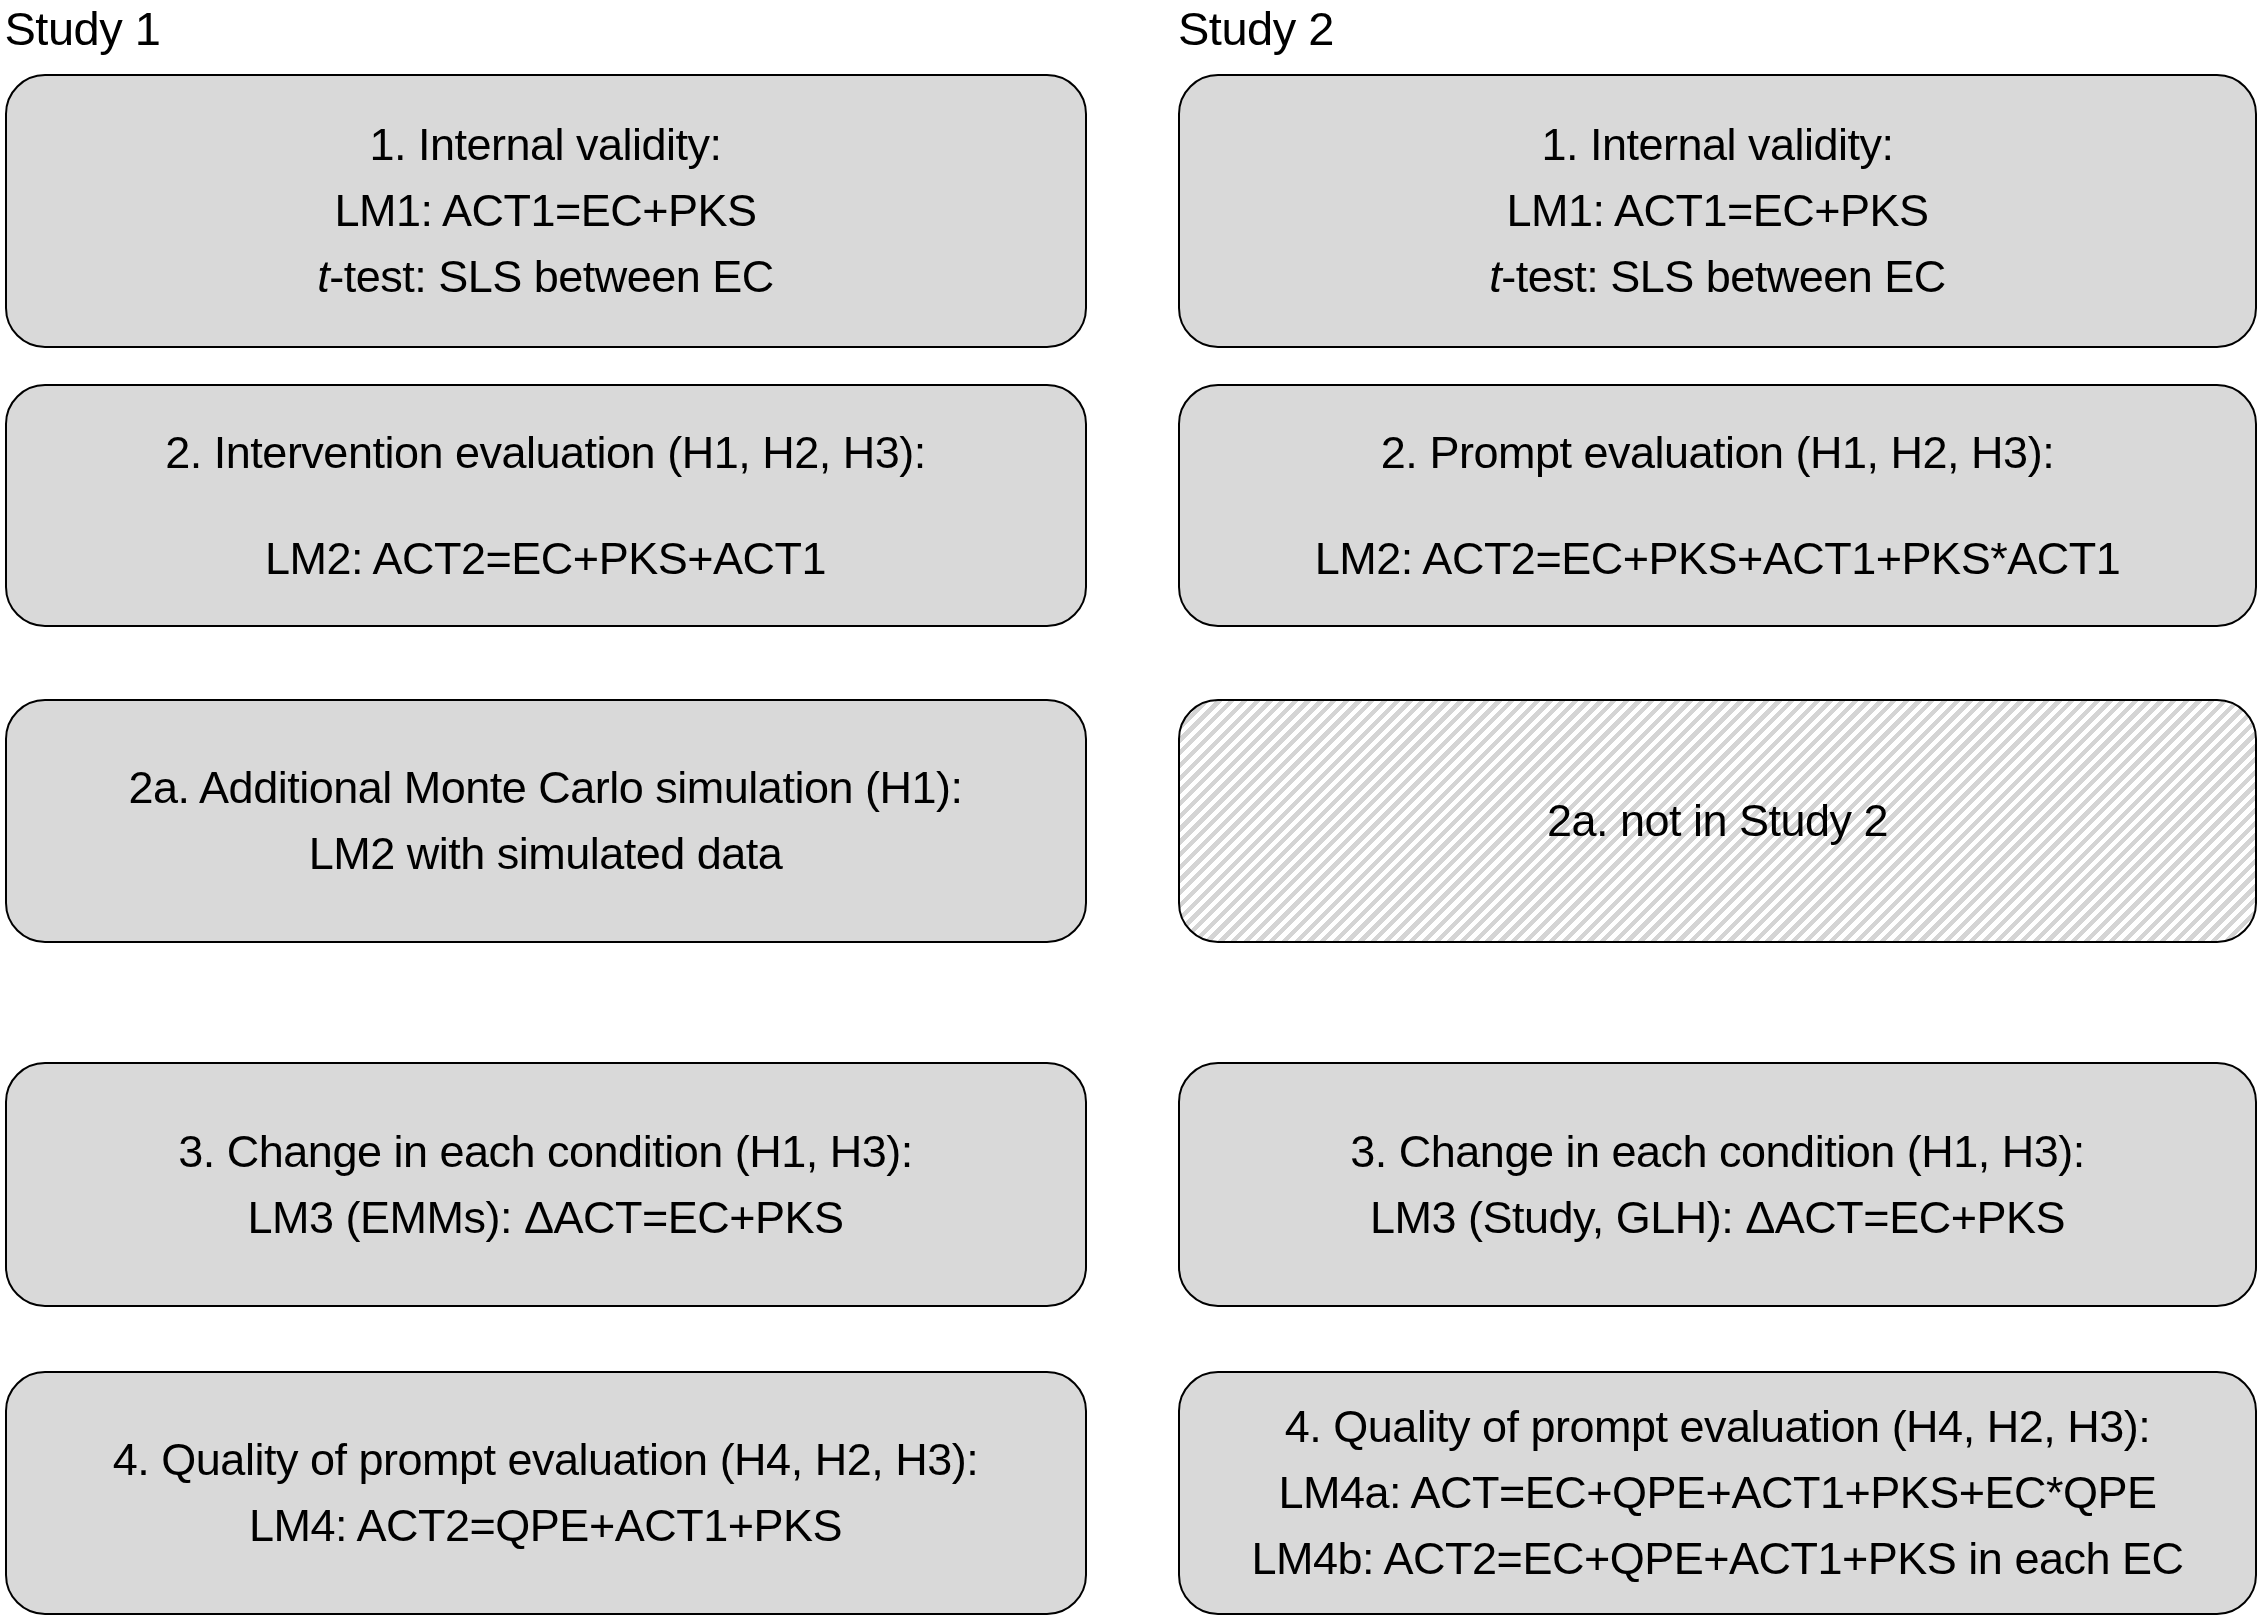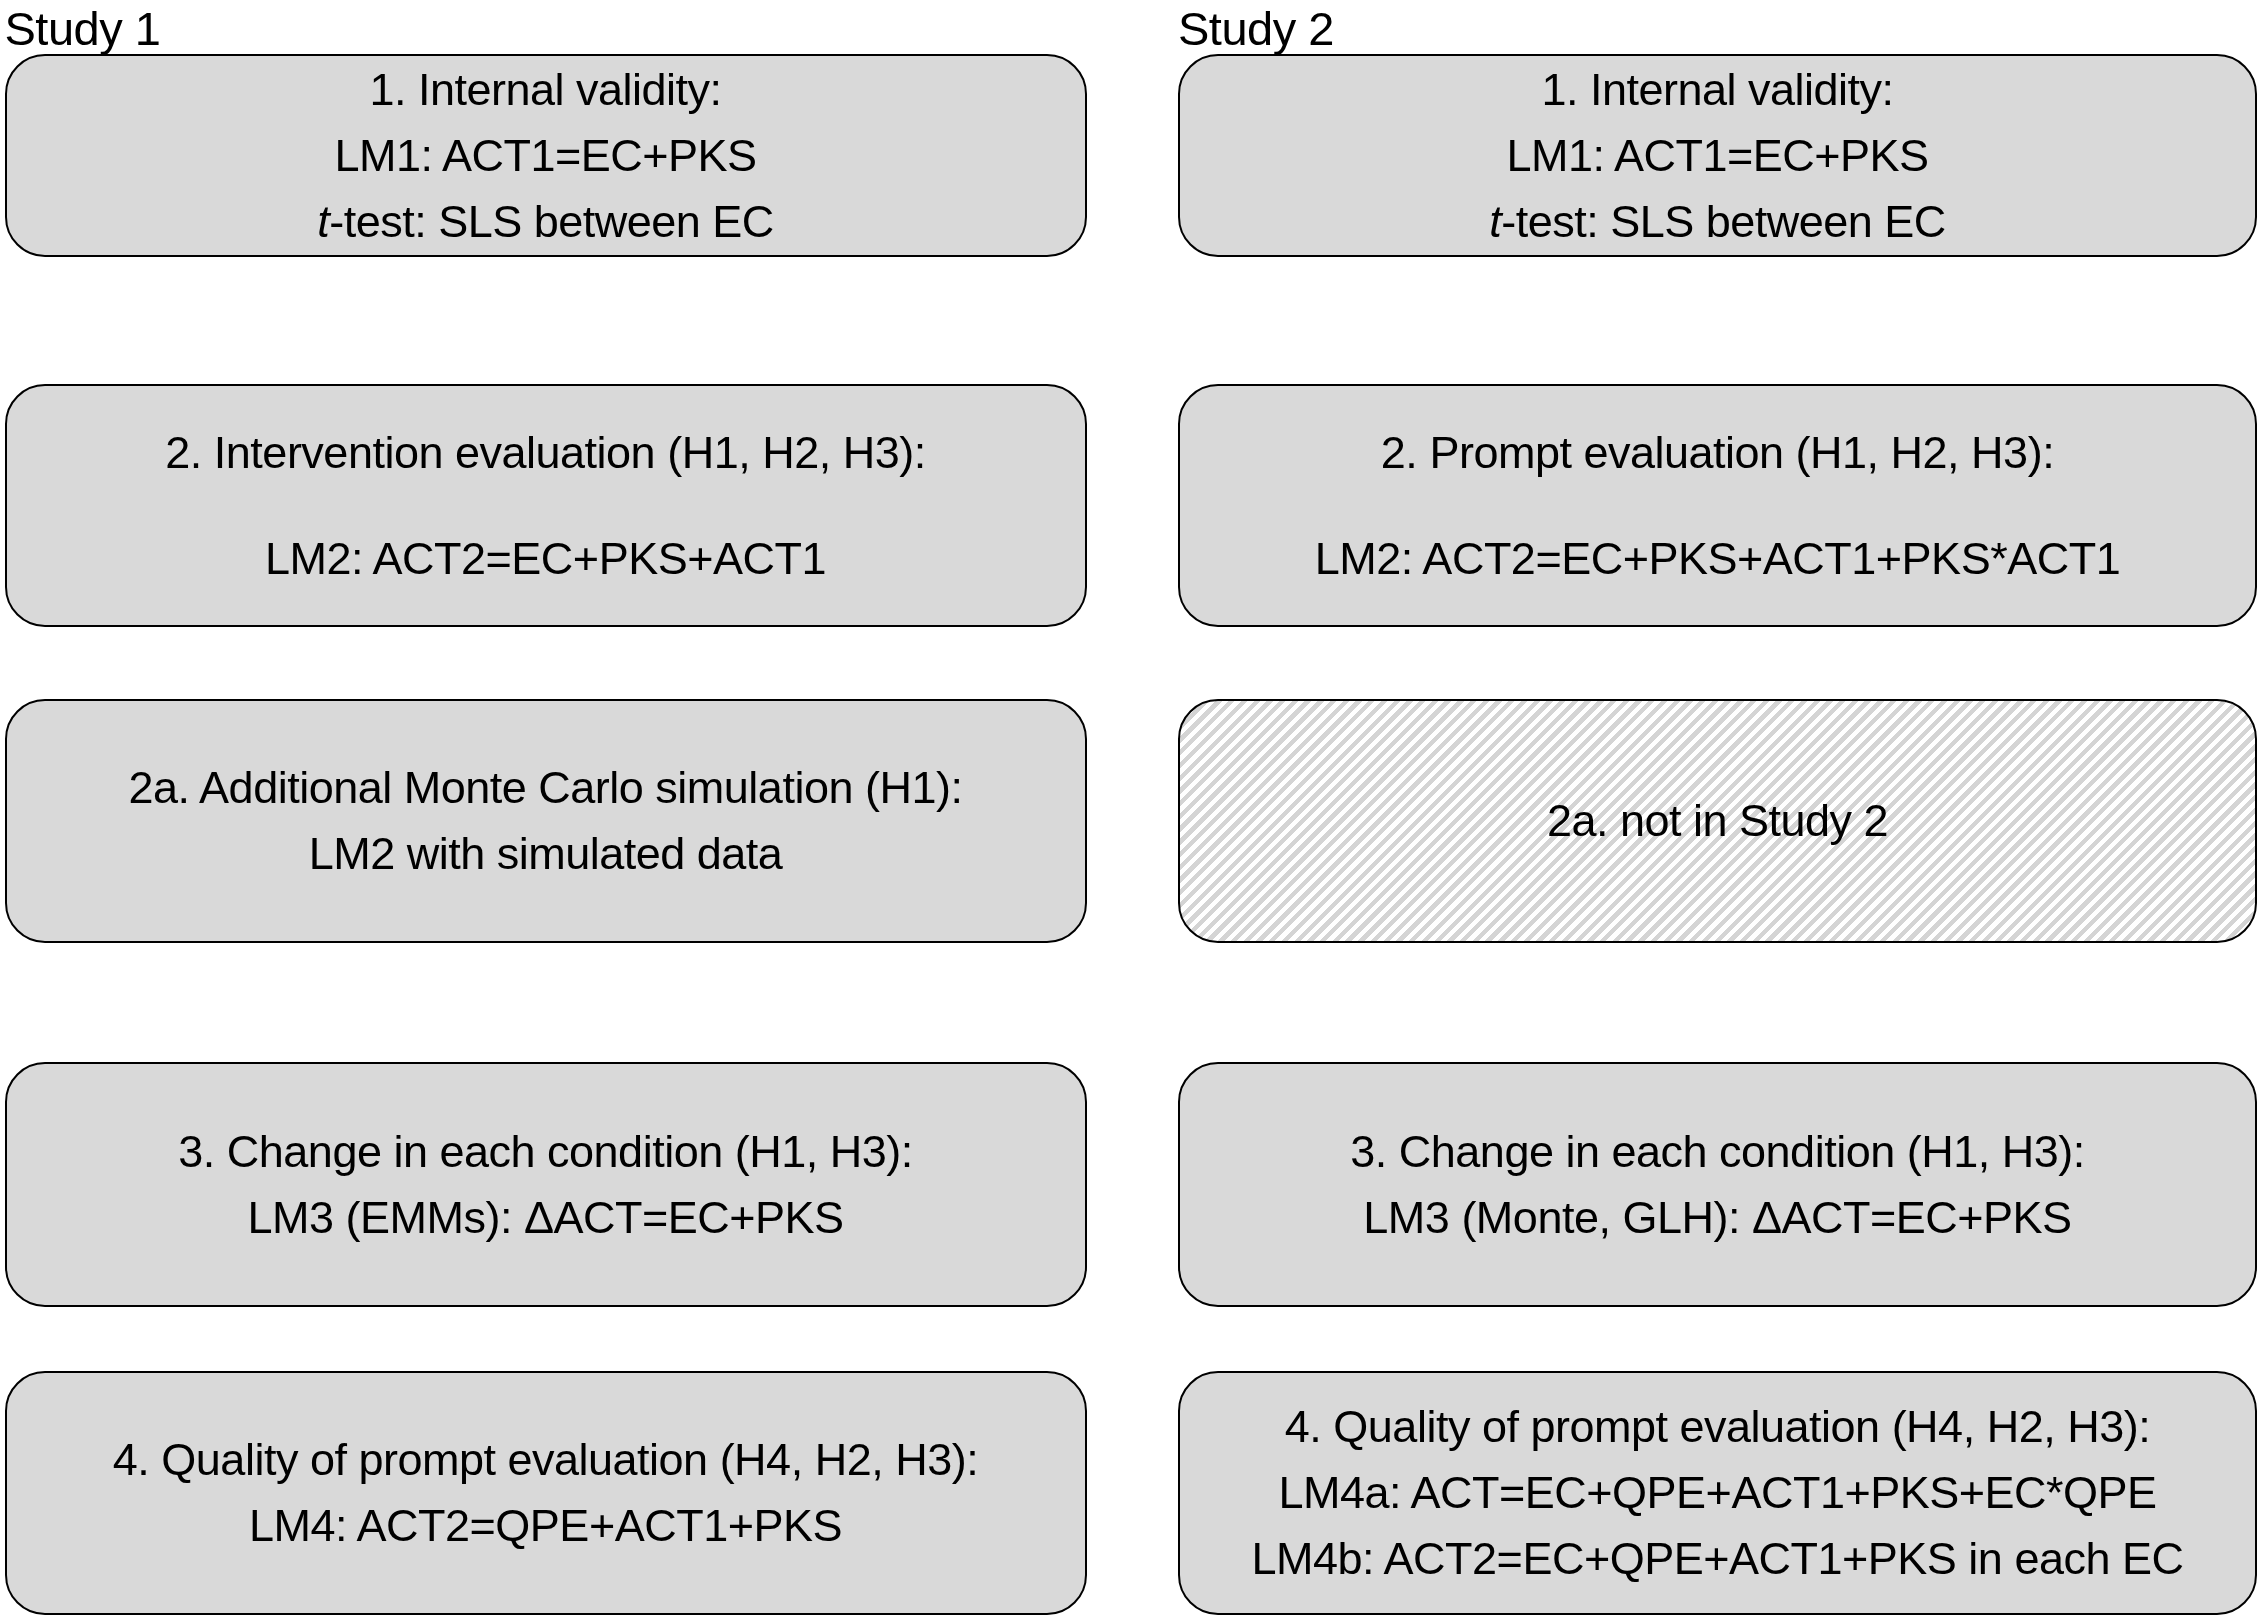--- a/index.html
+++ b/index.html
@@ -51,21 +51,21 @@
     }
     .box .line {
       white-space: nowrap;
       display: block;
     }
     .box .line i {
       font-style: italic;
     }
     .left { left: 4.5px; width: 1082px; }
     .right { left: 1178px; width: 1079px; }
-    .r1 { top: 54px; height: 203px; }
+    .r1 { top: 74px; height: 274px; }
     .r2 { top: 384px; height: 243px; gap: 40px; }
     .r3 { top: 699px; height: 244px; }
     .r4 { top: 1062px; height: 245px; }
     .r5 { top: 1371px; height: 244px; }
   </style>
 </head>
 <body>
 
 <div class="col-header left">Study 1</div>
 <div class="col-header right">Study 2</div>
@@ -106,21 +106,21 @@
   <span class="line">2. Prompt evaluation (H1, H2, H3):</span>
   <span class="line">LM2: ACT2=EC+PKS+ACT1+PKS*ACT1</span>
 </div>
 
 <div class="box right r3 hatched">
   <span class="line">2a. not in Study 2</span>
 </div>
 
 <div class="box right r4">
   <span class="line">3. Change in each condition (H1, H3):</span>
-  <span class="line">LM3 (Monte, GLH): ΔACT=EC+PKS</span>
+  <span class="line">LM3 (Study, GLH): ΔACT=EC+PKS</span>
 </div>
 
 <div class="box right r5">
   <span class="line">4. Quality of prompt evaluation (H4, H2, H3):</span>
   <span class="line">LM4a: ACT=EC+QPE+ACT1+PKS+EC*QPE</span>
   <span class="line">LM4b: ACT2=EC+QPE+ACT1+PKS in each EC</span>
 </div>
 
 
 </body></html>

